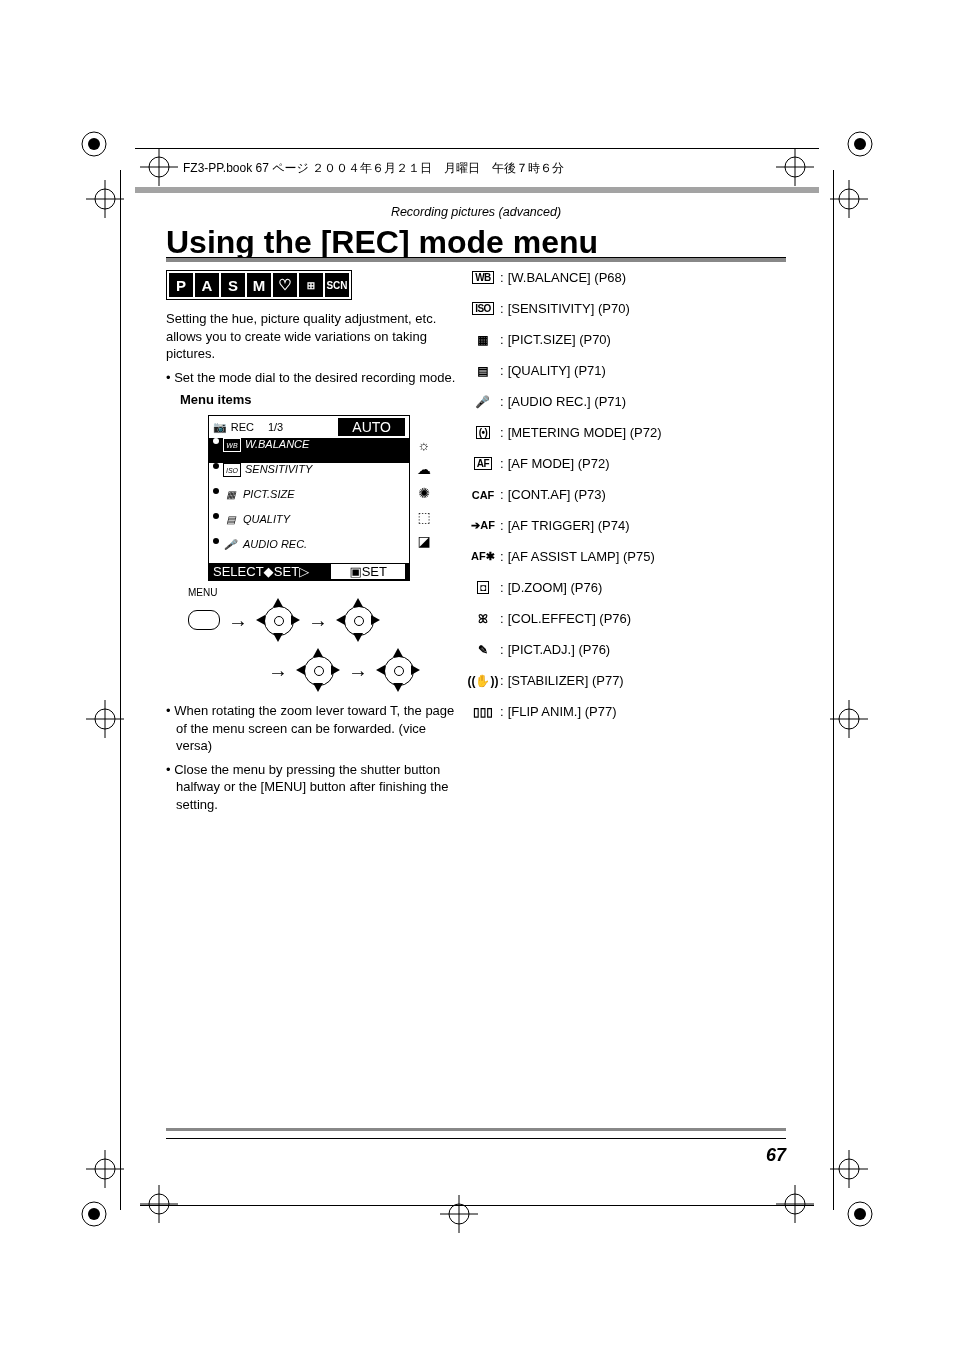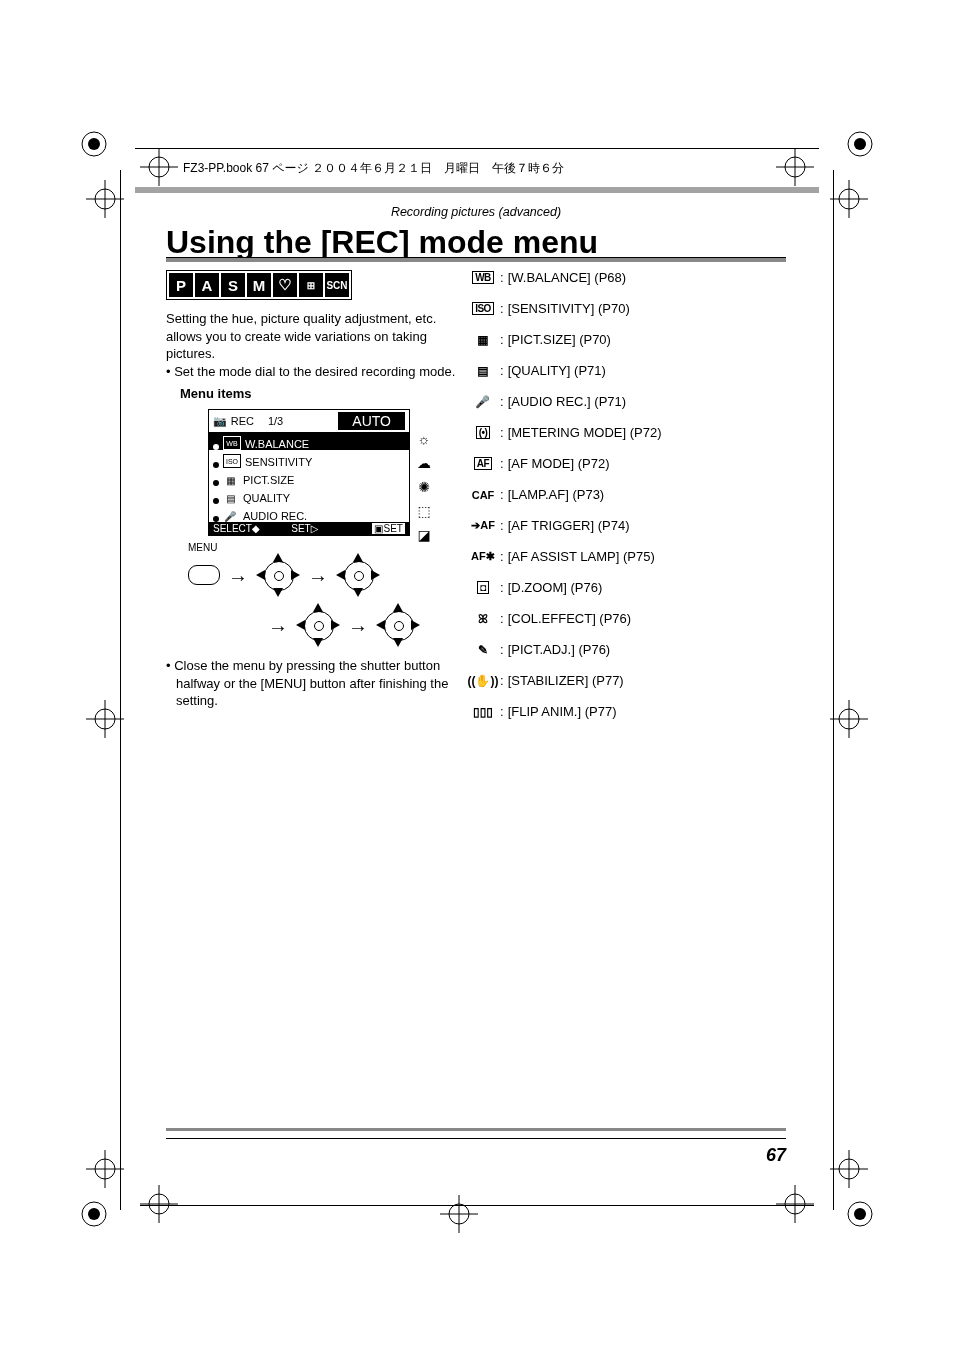--- a/index.html
+++ b/index.html
@@ -109,21 +109,21 @@
   .mode-border {
     border: 1.5px solid #000;
     display: inline-flex;
     padding: 2px;
     gap: 2px;
     margin-bottom: 10px;
   }
   .body-text {
     font-size: 13px;
     line-height: 1.35;
-    margin-bottom: 0;
+    margin-bottom: 6px;
   }
   .bullet {
     font-size: 13px;
     line-height: 1.35;
     padding-left: 10px;
     text-indent: -10px;
     margin-bottom: 6px;
   }
   .menu-heading {
     font-size: 13px;
@@ -145,23 +145,24 @@
   }
   .ms-tab {
     background: #000;
     color: #fff;
     font-size: 14px;
     padding: 1px 14px;
     margin-left: auto;
   }
   .menu-screen .ms-row {
     display: flex;
-    align-items: flex-end;
-    height: 18px;
+    align-items: flex-start;
+    height: 25px;
     padding: 0 4px;
+    font-style: italic;
   }
   .menu-screen .ms-row.hl {
     background: #000;
     color: #fff;
   }
   .menu-screen .ms-bullet {
     width: 6px; height: 6px; border-radius: 50%; background: #000; margin-right: 4px;
   }
   .menu-screen .ms-row.hl .ms-bullet { background: #fff; }
   .ms-icon {
@@ -184,21 +185,21 @@
     flex-direction: column;
     gap: 6px;
     align-items: center;
   }
   .ms-side-icon {
     width: 18px; height: 18px; display:flex; align-items:center; justify-content:center;
     font-size: 14px;
   }
   .ms-bottom {
     background:#000; color:#fff; display:flex; justify-content:space-between;
-    padding: 1px 4px; font-size:10px;
+    padding: 1px 4px; font-size:13px;
   }
   .nav-diagram {
     margin: 4px 0 10px 22px;
     font-size: 10px;
   }
   .nav-row {
     display: flex;
     align-items: center;
     gap: 8px;
     margin-bottom: 6px;
@@ -398,21 +399,21 @@
         <span>QUALITY</span>
       </div>
     <div class="ms-row">
         <span class="ms-bullet"></span>
         <span class="ms-icon noborder">🎤</span>
         <span>AUDIO REC.</span>
       </div>
     <div class="ms-bottom">
       <span><span>SELECT</span>◆</span>
       <span><span>SET</span>▷</span>
-      <span style="background:#fff;color:#000;padding:0 2px;margin-left:22px;">▣<span>SET</span></span>
+      <span style="background:#fff;color:#000;padding:0 18px;margin-left:22px;">▣<span>SET</span></span>
     </div>
     <div class="ms-side">
       <span class="ms-side-icon">☼</span>
       <span class="ms-side-icon">☁</span>
       <span class="ms-side-icon">✺</span>
       <span class="ms-side-icon">⬚</span>
       <span class="ms-side-icon">◪</span>
     </div>
   </div>
 
@@ -454,20 +455,21 @@
           <div class="tri up"></div>
           <div class="tri dn"></div>
           <div class="tri lf"></div>
           <div class="tri rt"></div>
           <div class="ring"></div>
           <div class="dot"></div>
         </div>
     </div>
   </div>
 
+  <div class="bullet">• <span>When rotating the zoom lever toward T, the page of the menu screen can be forwarded. (vice versa)</span></div>
   <div class="bullet">• <span>Close the menu by pressing the shutter button halfway or the [MENU] button after finishing the setting.</span></div>
 </div>
 
 <div class="right-col">
   <div id="menu-item-list">
       <div class="item-row">
         <span class="item-icon">
           <span class="boxed">WB</span>
         </span>
         <span class="colon">:</span>
@@ -505,21 +507,21 @@
       <div class="item-row">
         <span class="item-icon">
           <span class="boxed">AF</span>
         </span>
         <span class="colon">:</span>
         <span>[AF MODE] (P72)</span>
       </div>
       <div class="item-row">
         <span class="item-icon" style="font-size: 11px;">CAF</span>
         <span class="colon">:</span>
-        <span>[LAMP.AF] (P73)</span>
+        <span>[CONT.AF] (P73)</span>
       </div>
       <div class="item-row">
         <span class="item-icon" style="font-size: 11px;">➔AF</span>
         <span class="colon">:</span>
         <span>[AF TRIGGER] (P74)</span>
       </div>
       <div class="item-row">
         <span class="item-icon" style="font-size: 11px;">AF✱</span>
         <span class="colon">:</span>
         <span>[AF ASSIST LAMP] (P75)</span>

